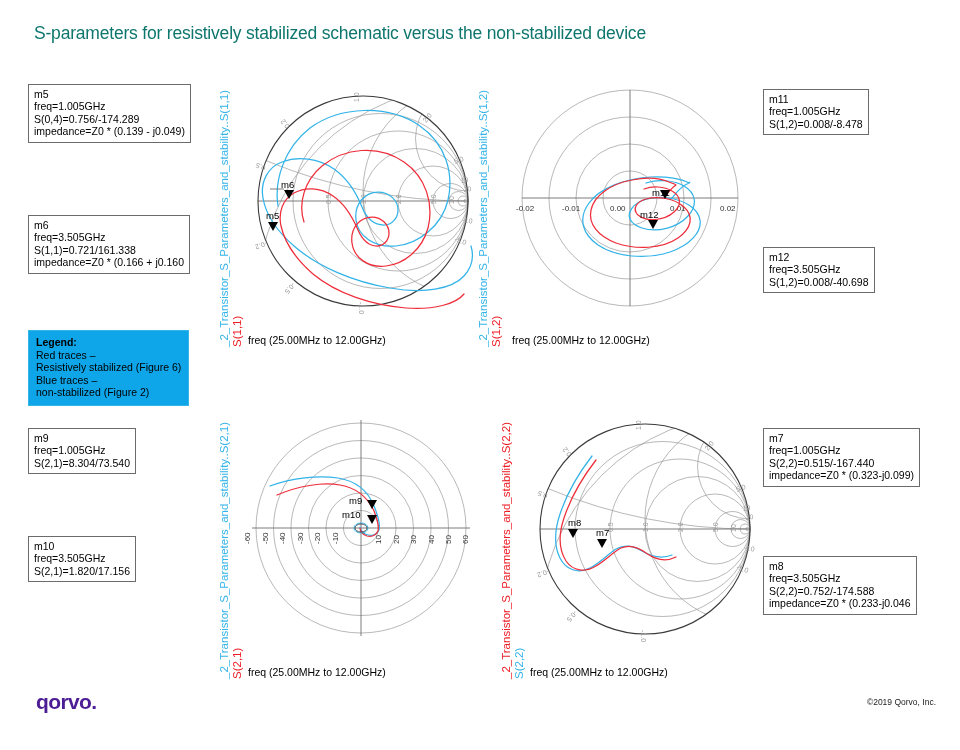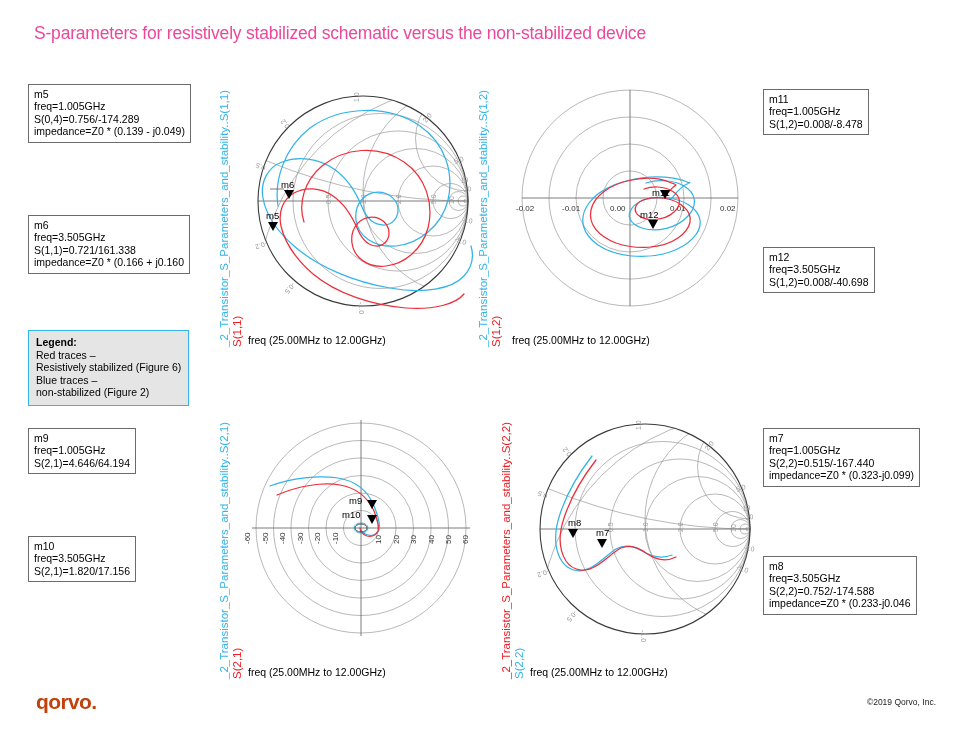--- a/index.html
+++ b/index.html
@@ -10,41 +10,41 @@
     position:relative;
     overflow:hidden;
     color:#000;
   }
   .abs{position:absolute;}
 
   
   #title{
     left:34px;top:23px;
     font-size:17.5px;
-    color:#ec4899;
+    color:#0f766e;
     letter-spacing:-0.2px;
     white-space:nowrap;
   }
 
   
   .mbox{
     border:1px solid #6b6b6b;
     background:#fff;
     padding:3px 5px 4px 5px;
     font-size:10.5px;
     line-height:12.4px;
     white-space:nowrap;
     color:#000;
   }
   .mbox div{white-space:nowrap;}
 
   
   #legend{
     border:1.6px solid #35b4e8;
-    background:#e5e5e5;
+    background:#0ea5e9;
     padding:5px 7px 6px 7px;
     font-size:10.5px;
     line-height:12.6px;
     color:#000;
     white-space:nowrap;
   }
   #legend .lg-title{font-weight:bold;}
 
   
   .vaxis{
@@ -68,21 +68,21 @@
     white-space:nowrap;
     text-align:left;
   }
 
   
   #logo{
     left:36px;top:690px;
     font-size:21px;
     font-weight:bold;
     letter-spacing:-0.6px;
-    color:#c2410c;
+    color:#4c1d95;
   }
   #copyright{
     right:24px;top:697px;
     font-size:8.5px;
     color:#222;
     white-space:nowrap;
   }
 
   svg{display:block;overflow:visible;}
   .gridln{stroke:#9a9a9a;stroke-width:0.7;fill:none;}
@@ -118,21 +118,21 @@
   <div class="lg-title">Legend:</div>
   <div>Red traces –</div>
   <div>Resistively stabilized (Figure 6)</div>
   <div>Blue traces –</div>
   <div>non-stabilized (Figure 2)</div>
 </div>
 
 <div class="abs mbox" style="left:28px;top:428px;">
   <div>m9</div>
   <div>freq=1.005GHz</div>
-  <div>S(2,1)=4.646/64.194</div>
+  <div>S(2,1)=8.304/73.540</div>
 </div>
 
 <div class="abs mbox" style="left:28px;top:536px;">
   <div>m10</div>
   <div>freq=3.505GHz</div>
   <div>S(2,1)=1.820/17.156</div>
 </div>
 
 <div class="abs mbox" style="left:763px;top:89px;">
   <div>m11</div>

